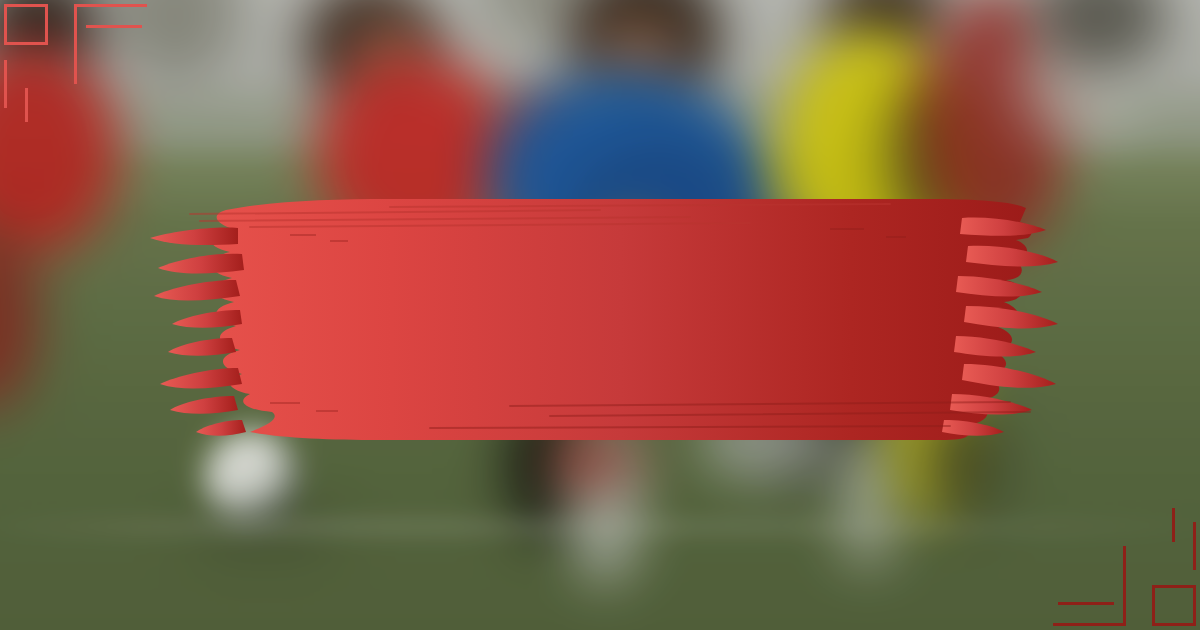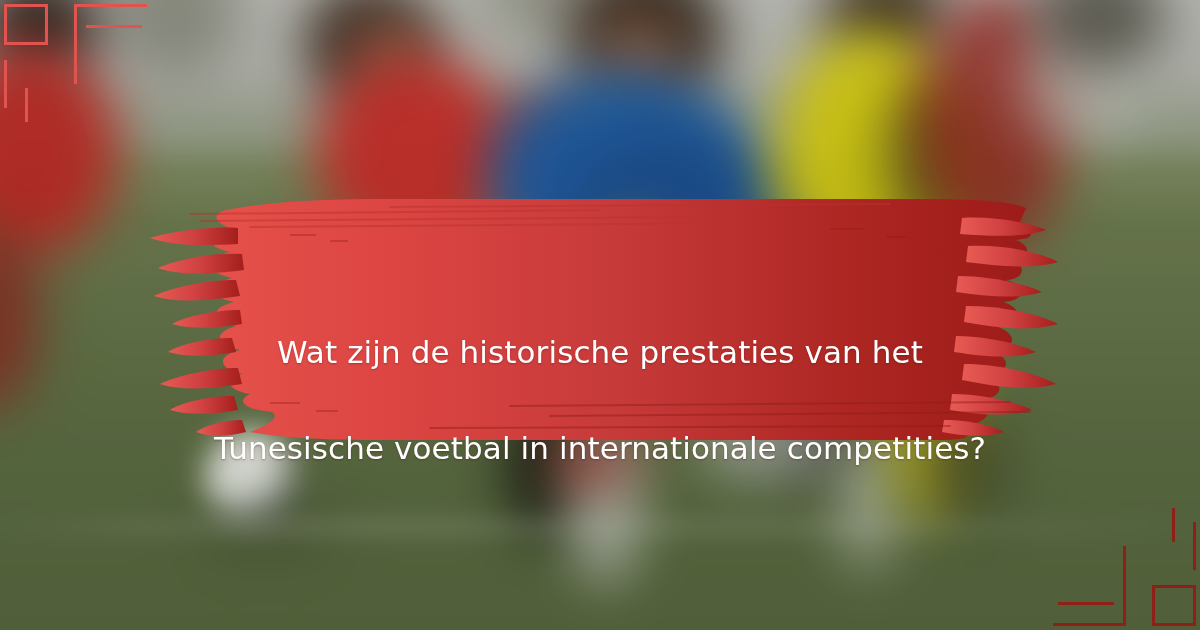--- a/index.html
+++ b/index.html
@@ -303,18 +303,14 @@
         <rect x="160" y="46" width="26" height="2"></rect>
         <rect x="200" y="52" width="18" height="2"></rect>
         <rect x="140" y="214" width="30" height="2"></rect>
         <rect x="186" y="222" width="22" height="2"></rect>
         <rect x="700" y="40" width="34" height="2"></rect>
         <rect x="756" y="48" width="20" height="2"></rect>
       </g>
     </svg>
   </div>
 
-  <div class="headline">
-    <span class="ln">Wat zijn de historische prestaties van het</span>
-    <span class="ln">Tunesische voetbal in internationale competities?</span>
-  </div>
 
 </div>
 
 </body></html>

